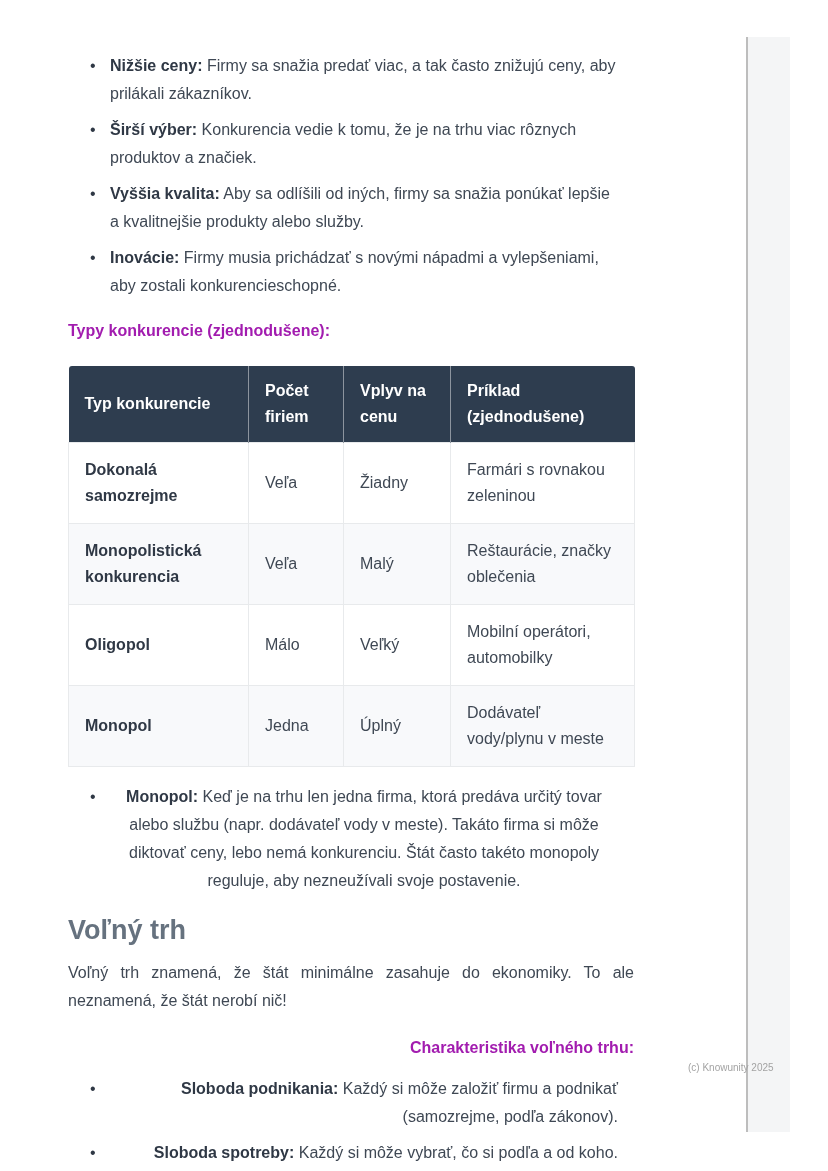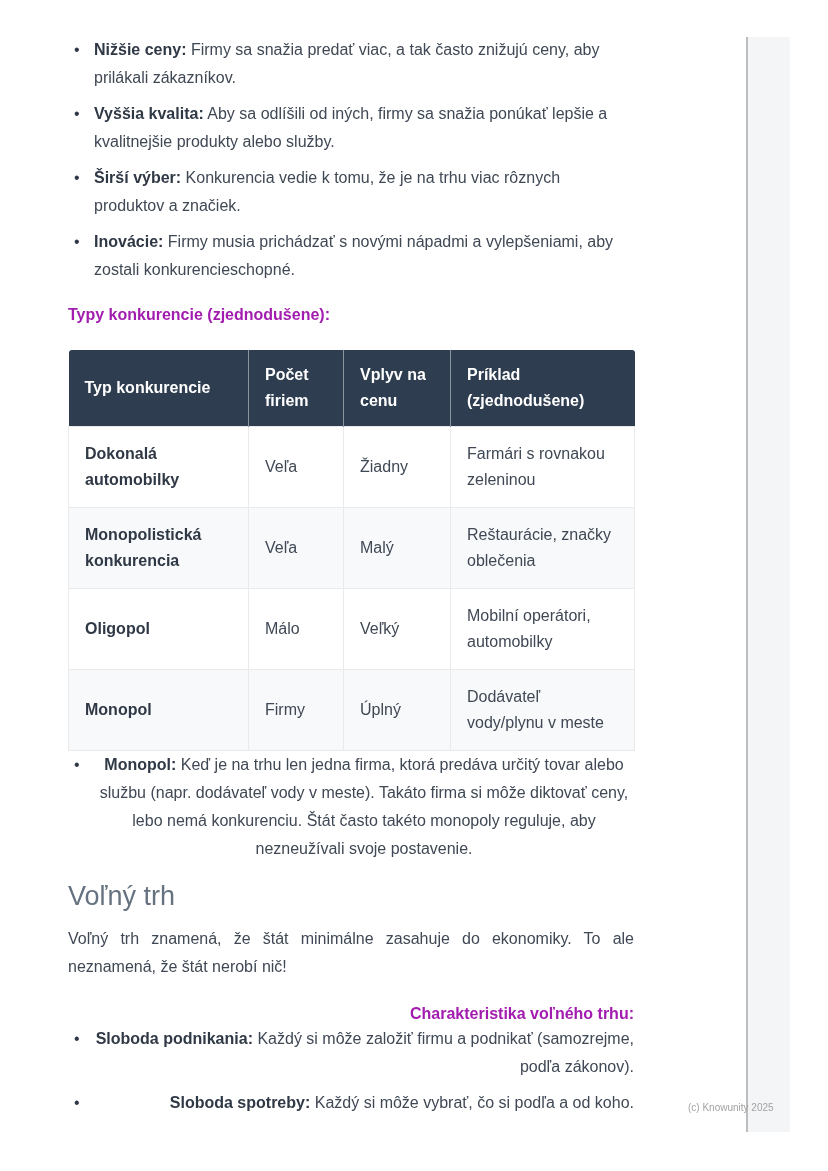--- a/index.html
+++ b/index.html
@@ -10,21 +10,21 @@
     position: relative;
     overflow: hidden;
     color: #3f4854;
   }
   .content {
     position: absolute;
     left: 68px; top: 36px;
     width: 566px;
   }
   
-  ul.b-list { list-style: none; margin: 0; padding: 0; }
+  ul.b-list { list-style: none; margin: 16px; padding: 0; }
   ul.b-list li {
     position: relative;
     padding-left: 26px;
     margin-bottom: 8px;
     font-size: 16px;
     line-height: 28px;
     color: #3f4854;
   }
   ul.b-list li:last-child { margin-bottom: 0; }
   ul.b-list li::before {
@@ -71,21 +71,21 @@
     padding: 14px 16px;
     border: 1px solid #e8eaec;
     color: #3f4854;
     font-weight: normal;
   }
   table.comp-table tbody th { font-weight: bold; color: #2f3845; }
   table.comp-table tbody tr:nth-child(even) { background: #f8f9fb; }
   
   h2.section-heading {
     font-size: 27px;
-    font-weight: 400;
+    font-weight: 700;
     color: #66727f;
     line-height: 38px;
     margin: 14px 0 0 0;
   }
   p.justified {
     font-size: 16px;
     line-height: 28px;
     color: #3f4854;
     text-align: justify;
     margin: 10px 0 16px 0;
@@ -97,36 +97,36 @@
     position: absolute;
     left: 746px; top: 37px;
     width: 42px; height: 1095px;
     background: #f4f5f6;
     border-left: 2px solid #bdbdbd;
     z-index: 1;
   }
   
   .footer-note {
     position: absolute;
-    left: 688px; top: 1102px;
+    left: 688px; top: 1062px;
     font-size: 10px;
     color: #a3a3a3;
     z-index: 2;
     white-space: nowrap;
   }
 </style>
 </head>
 <body>
 
 <div class="content">
 
   <ul class="b-list">
     <li><span class="lead">Nižšie ceny:</span> <span>Firmy sa snažia predať viac, a tak často znižujú ceny, aby prilákali zákazníkov.</span></li>
+    <li><span class="lead">Širší výber:</span> <span>Konkurencia vedie k tomu, že je na trhu viac rôznych produktov a značiek.</span></li>
     <li><span class="lead">Vyššia kvalita:</span> <span>Aby sa odlíšili od iných, firmy sa snažia ponúkať lepšie a kvalitnejšie produkty alebo služby.</span></li>
-    <li><span class="lead">Širší výber:</span> <span>Konkurencia vedie k tomu, že je na trhu viac rôznych produktov a značiek.</span></li>
     <li><span class="lead">Inovácie:</span> <span>Firmy musia prichádzať s novými nápadmi a vylepšeniami, aby zostali konkurencieschopné.</span></li>
   </ul>
 
   <div class="subheading">Typy konkurencie (zjednodušene):</div>
 
   <table class="comp-table">
     <colgroup>
       <col style="width:180px">
         <col style="width:95px">
         <col style="width:107px">
@@ -135,40 +135,40 @@
     <thead>
       <tr>
         <th>Typ konkurencie</th>
         <th>Počet firiem</th>
         <th>Vplyv na cenu</th>
         <th>Príklad (zjednodušene)</th>
       </tr>
     </thead>
     <tbody>
       <tr>
-        <th>Dokonalá automobilky</th>
+        <th>Dokonalá samozrejme</th>
         <td>Veľa</td>
         <td>Žiadny</td>
         <td>Farmári s rovnakou zeleninou</td>
       </tr>
       <tr>
         <th>Monopolistická konkurencia</th>
         <td>Veľa</td>
         <td>Malý</td>
         <td>Reštaurácie, značky oblečenia</td>
       </tr>
       <tr>
         <th>Oligopol</th>
         <td>Málo</td>
         <td>Veľký</td>
         <td>Mobilní operátori, automobilky</td>
       </tr>
       <tr>
         <th>Monopol</th>
-        <td>Firmy</td>
+        <td>Jedna</td>
         <td>Úplný</td>
         <td>Dodávateľ vody/plynu v meste</td>
       </tr>
     </tbody>
   </table>
 
   <ul class="b-list mt24">
     <li><span class="lead">Monopol:</span> <span>Keď je na trhu len jedna firma, ktorá predáva určitý tovar alebo službu (napr. dodávateľ vody v meste). Takáto firma si môže diktovať ceny, lebo nemá konkurenciu. Štát často takéto monopoly reguluje, aby nezneužívali svoje postavenie.</span></li>
   </ul>
 

